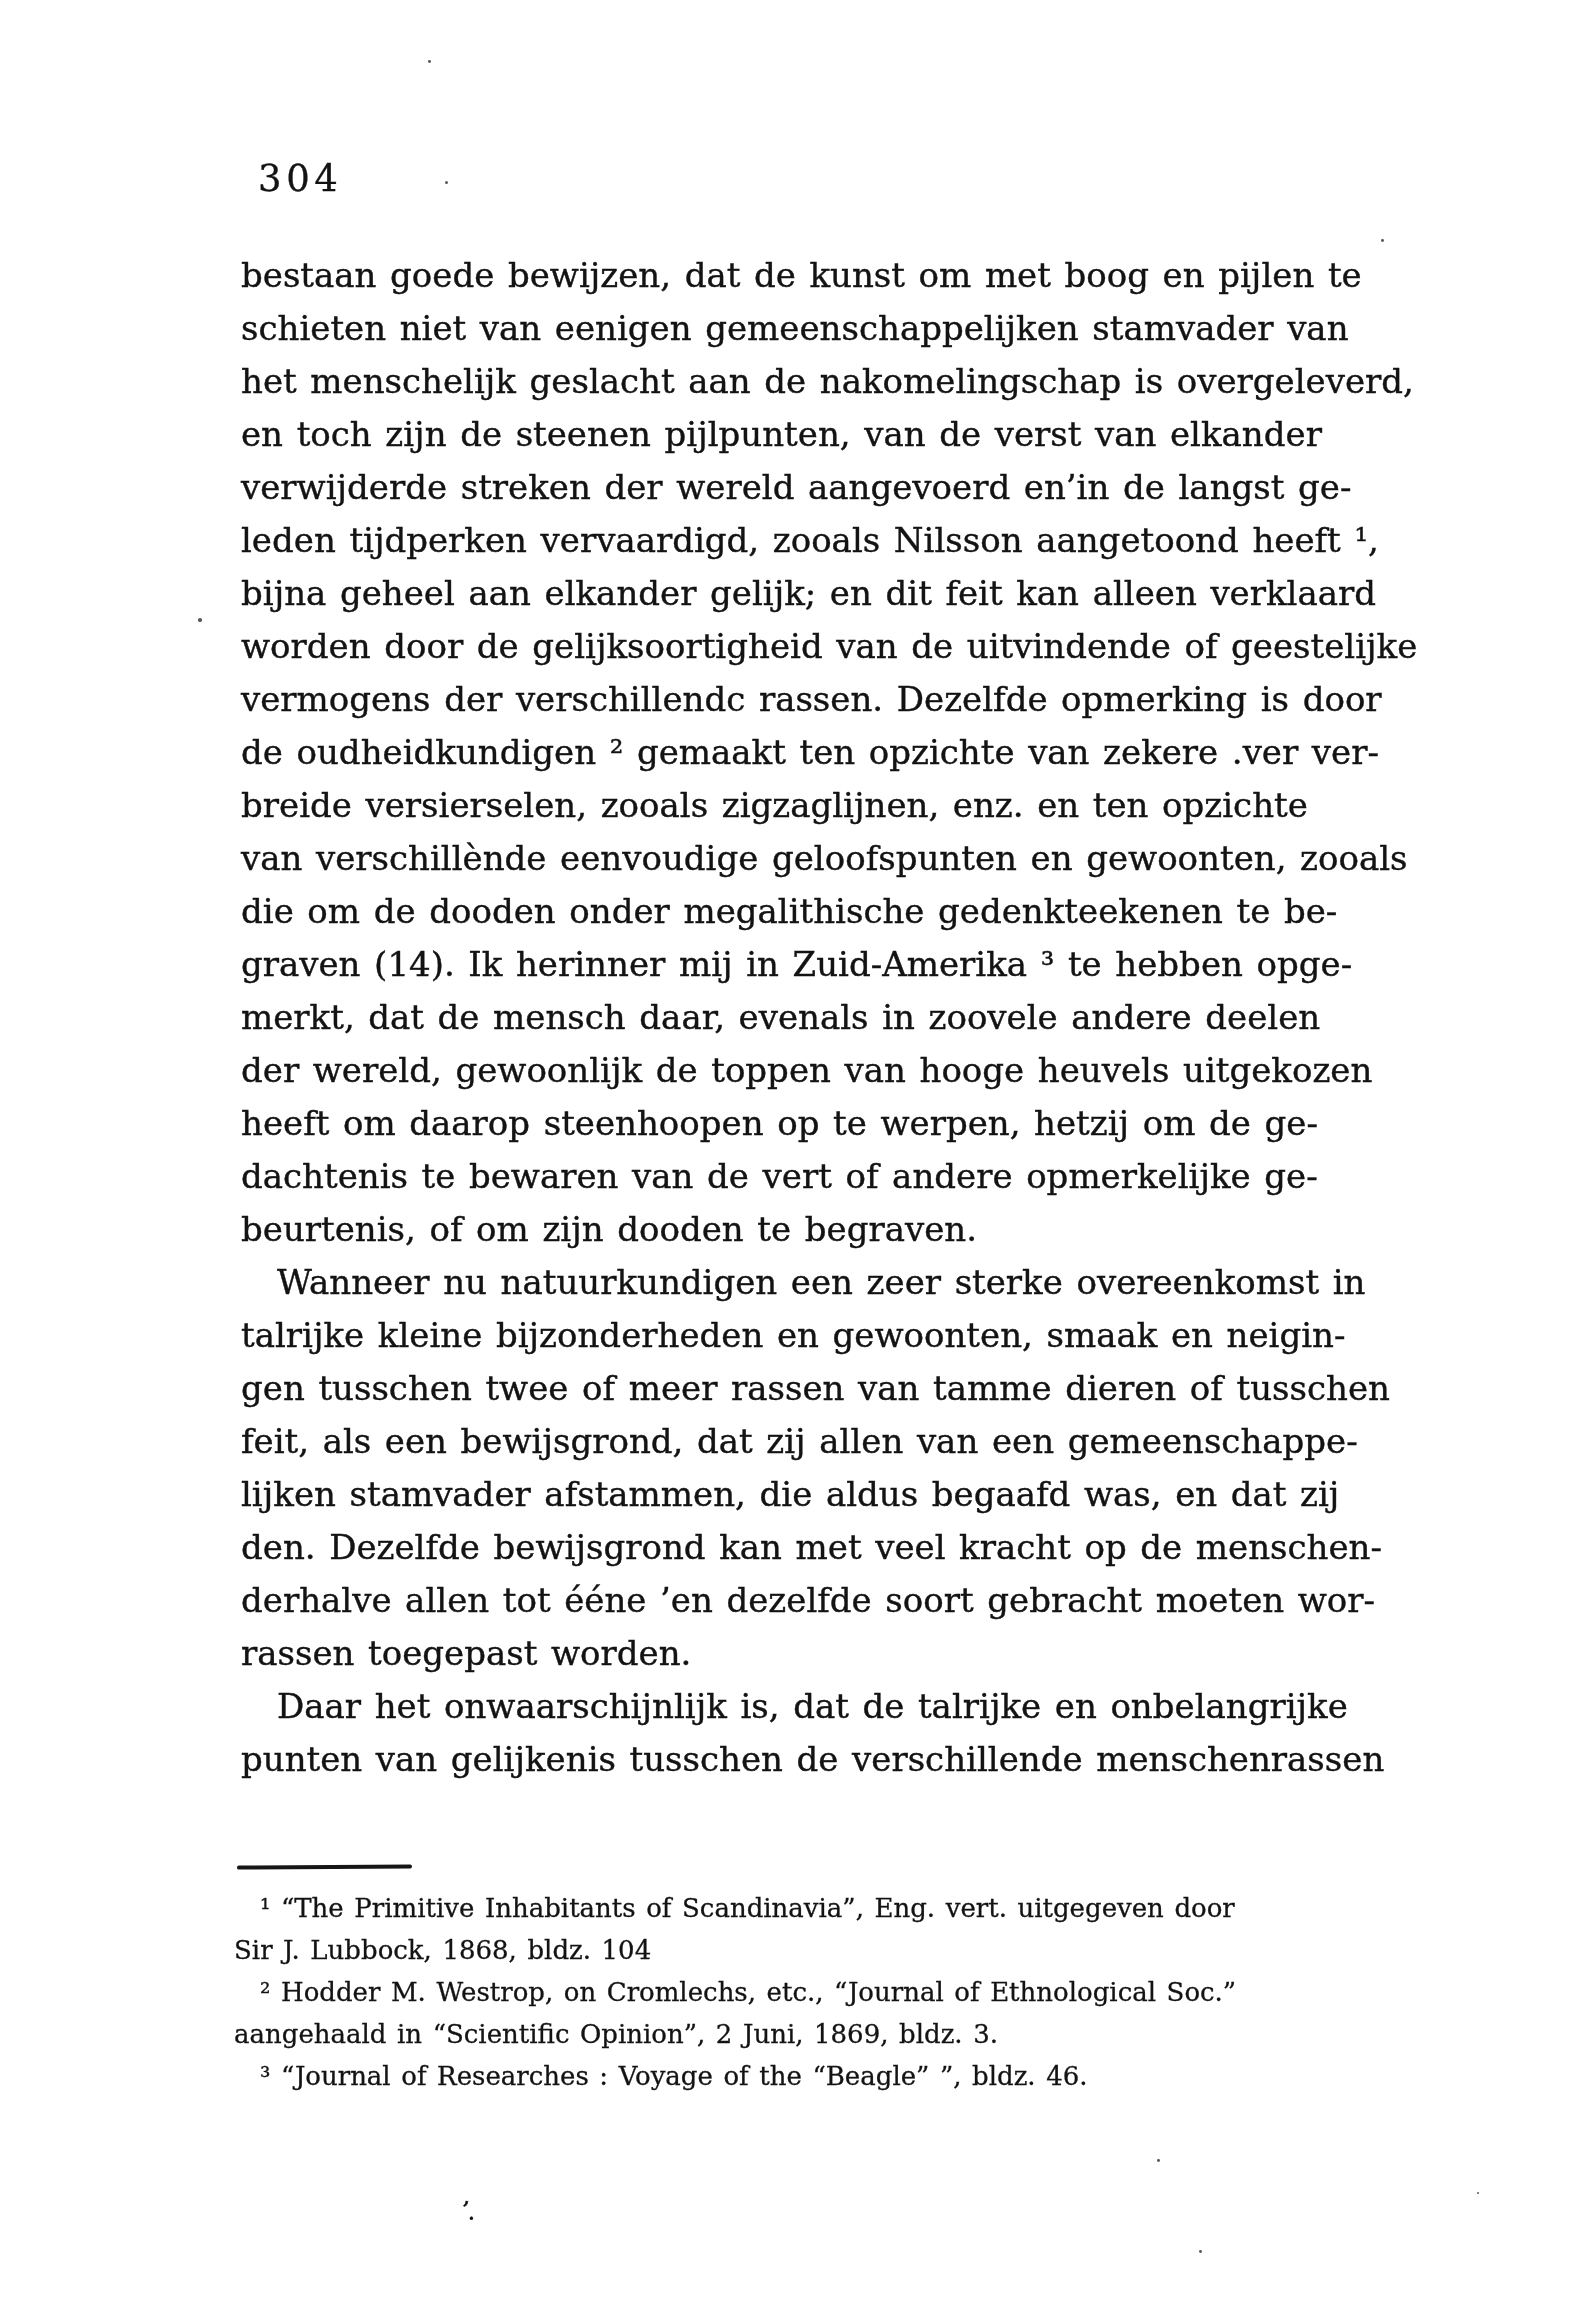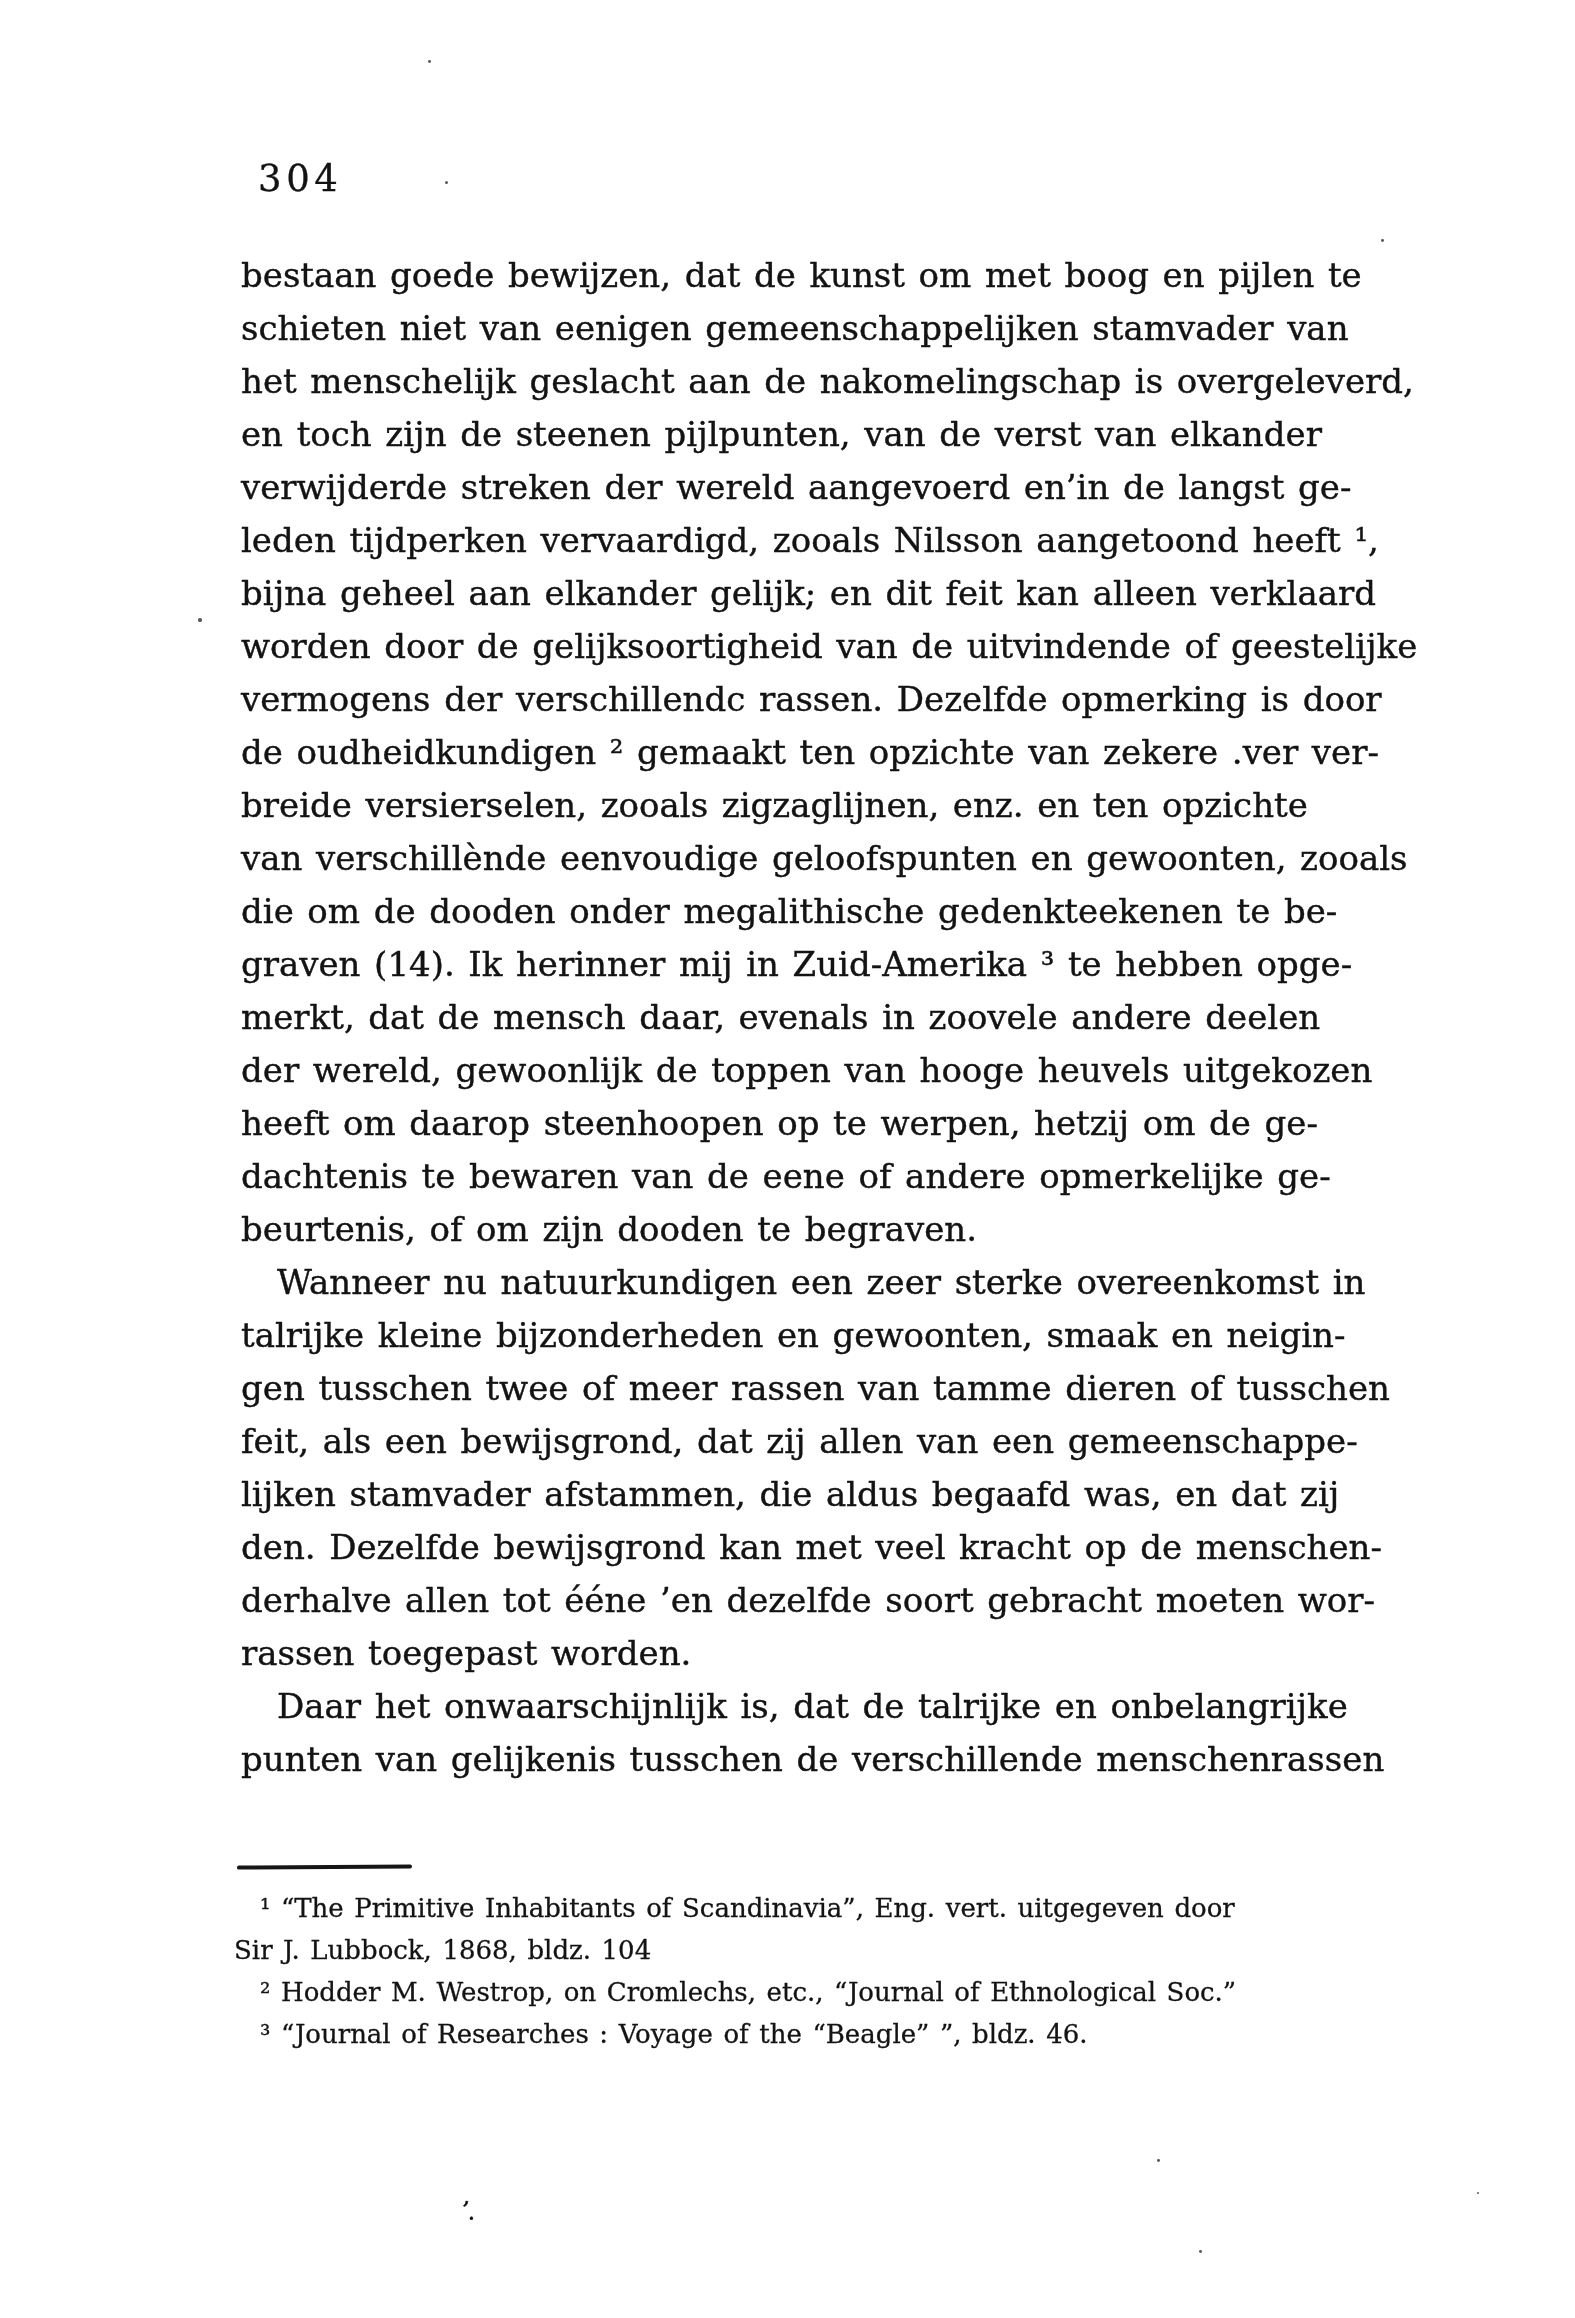--- a/index.html
+++ b/index.html
@@ -115,40 +115,41 @@
       <div class="line">worden door de gelijksoortigheid van de uitvindende of geestelijke</div>
       <div class="line">vermogens der verschillendc rassen. Dezelfde opmerking is door</div>
       <div class="line">de oudheidkundigen ² gemaakt ten opzichte van zekere .ver ver-</div>
       <div class="line">breide versierselen, zooals zigzaglijnen, enz. en ten opzichte</div>
       <div class="line">van verschillènde eenvoudige geloofspunten en gewoonten, zooals</div>
       <div class="line">die om de dooden onder megalithische gedenkteekenen te be-</div>
       <div class="line">graven (14). Ik herinner mij in Zuid-Amerika ³ te hebben opge-</div>
       <div class="line">merkt, dat de mensch daar, evenals in zoovele andere deelen</div>
       <div class="line">der wereld, gewoonlijk de toppen van hooge heuvels uitgekozen</div>
       <div class="line">heeft om daarop steenhoopen op te werpen, hetzij om de ge-</div>
-      <div class="line">dachtenis te bewaren van de eene of andere opmerkelijke ge-</div>
+      <div class="line">dachtenis te bewaren van de vert of andere opmerkelijke ge-</div>
       <div class="line flush">beurtenis, of om zijn dooden te begraven.</div>
       <div class="line indent">Wanneer nu natuurkundigen een zeer sterke overeenkomst in</div>
       <div class="line">talrijke kleine bijzonderheden en gewoonten, smaak en neigin-</div>
       <div class="line">gen tusschen twee of meer rassen van tamme dieren of tusschen</div>
       <div class="line">feit, als een bewijsgrond, dat zij allen van een gemeenschappe-</div>
       <div class="line">lijken stamvader afstammen, die aldus begaafd was, en dat zij</div>
       <div class="line">den. Dezelfde bewijsgrond kan met veel kracht op de menschen-</div>
       <div class="line">derhalve allen tot ééne ’en dezelfde soort gebracht moeten wor-</div>
       <div class="line flush">rassen toegepast worden.</div>
       <div class="line indent">Daar het onwaarschijnlijk is, dat de talrijke en onbelangrijke</div>
       <div class="line">punten van gelijkenis tusschen de verschillende menschenrassen</div>
     </div>
 
   <div class="footnote-rule"></div>
 
   <div class="footnote-block" id="footnote-block">
       <div class="fline indent">¹ “The Primitive Inhabitants of Scandinavia”, Eng. vert. uitgegeven door</div>
       <div class="fline flush">Sir J. Lubbock, 1868, bldz. 104</div>
       <div class="fline indent">² Hodder M. Westrop, on Cromlechs, etc., “Journal of Ethnological Soc.”</div>
+      <div class="fline flush">aangehaald in “Scientific Opinion”, 2 Juni, 1869, bldz. 3.</div>
       <div class="fline indent flush">³ “Journal of Researches : Voyage of the “Beagle” ”, bldz. 46.</div>
     </div>
 
   <div class="stray-mark">’.</div>
 
   <div id="specks">
       <div class="speck" style="left: 428px; top: 60px; width: 2.8px; height: 2.8px;"></div>
       <div class="speck" style="left: 445px; top: 181px; width: 3.2px; height: 3.2px;"></div>
       <div class="speck" style="left: 1381px; top: 239px; width: 2.8px; height: 2.8px;"></div>
       <div class="speck" style="left: 198px; top: 618px; width: 3.7px; height: 3.7px;"></div>

